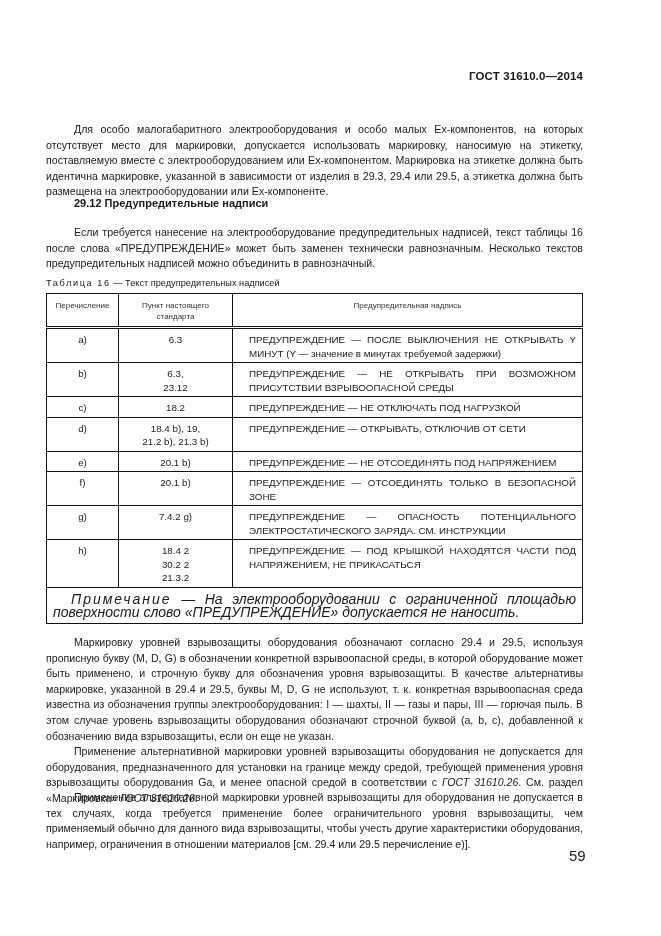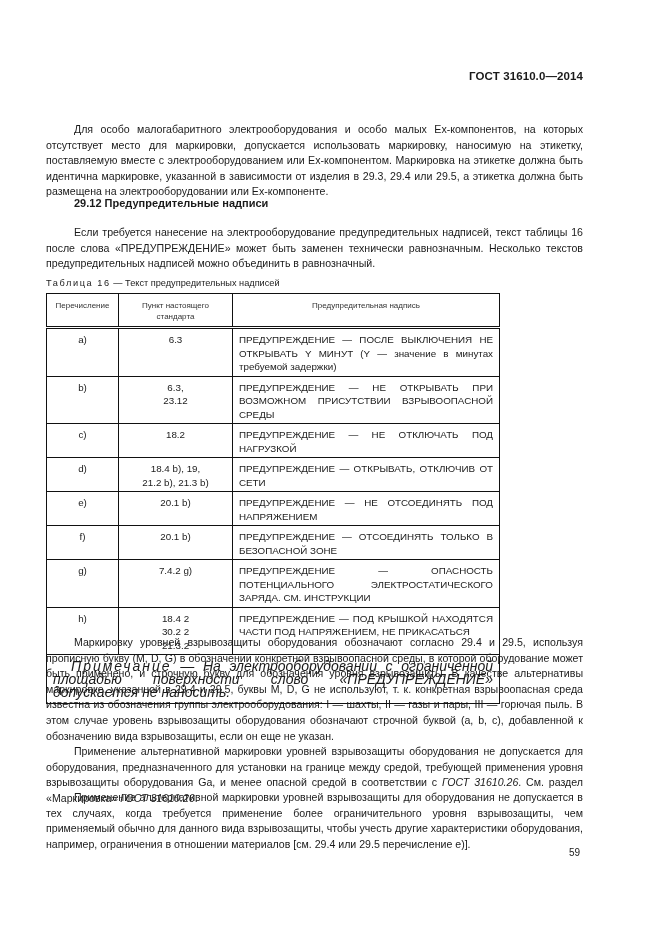--- a/index.html
+++ b/index.html
@@ -21,41 +21,41 @@
     text-align-last: left;
     margin-top: 8px;
   }
   .para .indent { display: inline-block; width: 28px; }
   .para i { font-style: italic; }
   .table-caption {
     position: absolute; left: 46px; top: 278px; font-size: 9.2px;
   }
   .table-caption .spaced { letter-spacing: 1.6px; }
   table.warn {
-    position: absolute; left: 46px; top: 293px; width: 454px;
+    position: absolute; left: 46px; top: 293px; width: 537px;
     border-collapse: collapse; font-size: 9.8px;
     border: 1px solid #111;
   }
   table.warn th, table.warn td {
     border: 1px solid #111; vertical-align: top; padding: 0;
   }
   table.warn thead th {
     font-weight: normal; font-size: 8px; color: #333; line-height: 11px;
     padding-top: 6px; padding-bottom: 4px; height: 20px;
     border-bottom: 3px double #111;
   }
   table.warn td.c1, table.warn td.c2 { text-align: center; }
   table.warn td { line-height: 13.5px; padding-top: 4px; padding-bottom: 2px; }
-  table.warn td.c3 { padding-left: 6px; padding-right: 6px; text-align: justify; text-align-last: left; }
+  table.warn td.c3 { padding-left: 16px; padding-right: 6px; text-align: justify; text-align-last: left; }
   table.warn td.note {
     font-size: 14px; font-style: italic; line-height: 13px;
     padding: 5px 6px 4px 6px; text-align: justify; text-align-last: left;
   }
   .note .spaced { letter-spacing: 2px; }
-  .page-num { position: absolute; left: 569px; top: 847px; font-size: 10px; }
+  .page-num { position: absolute; left: 569px; top: 847px; font-size: 15px; }
 </style>
 </head>
 <body>
 
 <div class="page">
 
   <div class="header-code">ГОСТ 31610.0—2014</div>
 
   <div class="para" style="top:114px;"><span class="indent"></span><span>Для особо малогабаритного электрооборудования и особо малых Ex-компонентов, на которых отсутствует место для маркировки, допускается использовать маркировку, наносимую на этикетку, поставляемую вместе с электрооборудованием или Ex-компонентом. Маркировка на этикетке должна быть идентична маркировке, указанной в зависимости от изделия в 29.3, 29.4 или 29.5, а этикетка должна быть размещена на электрооборудовании или Ex-компоненте.</span></div>
 

